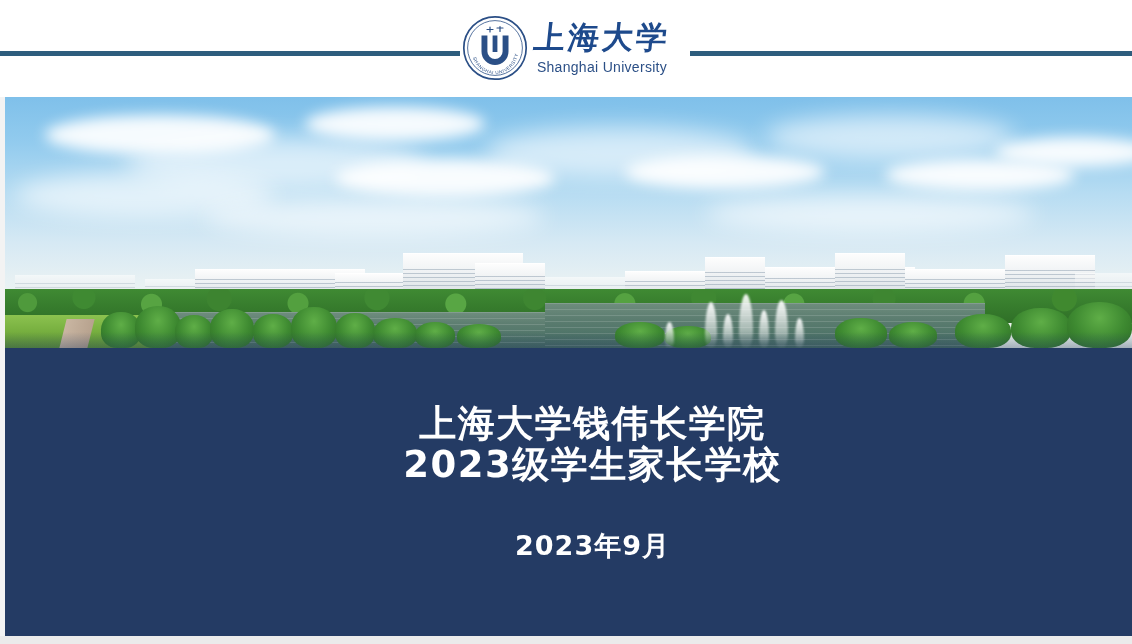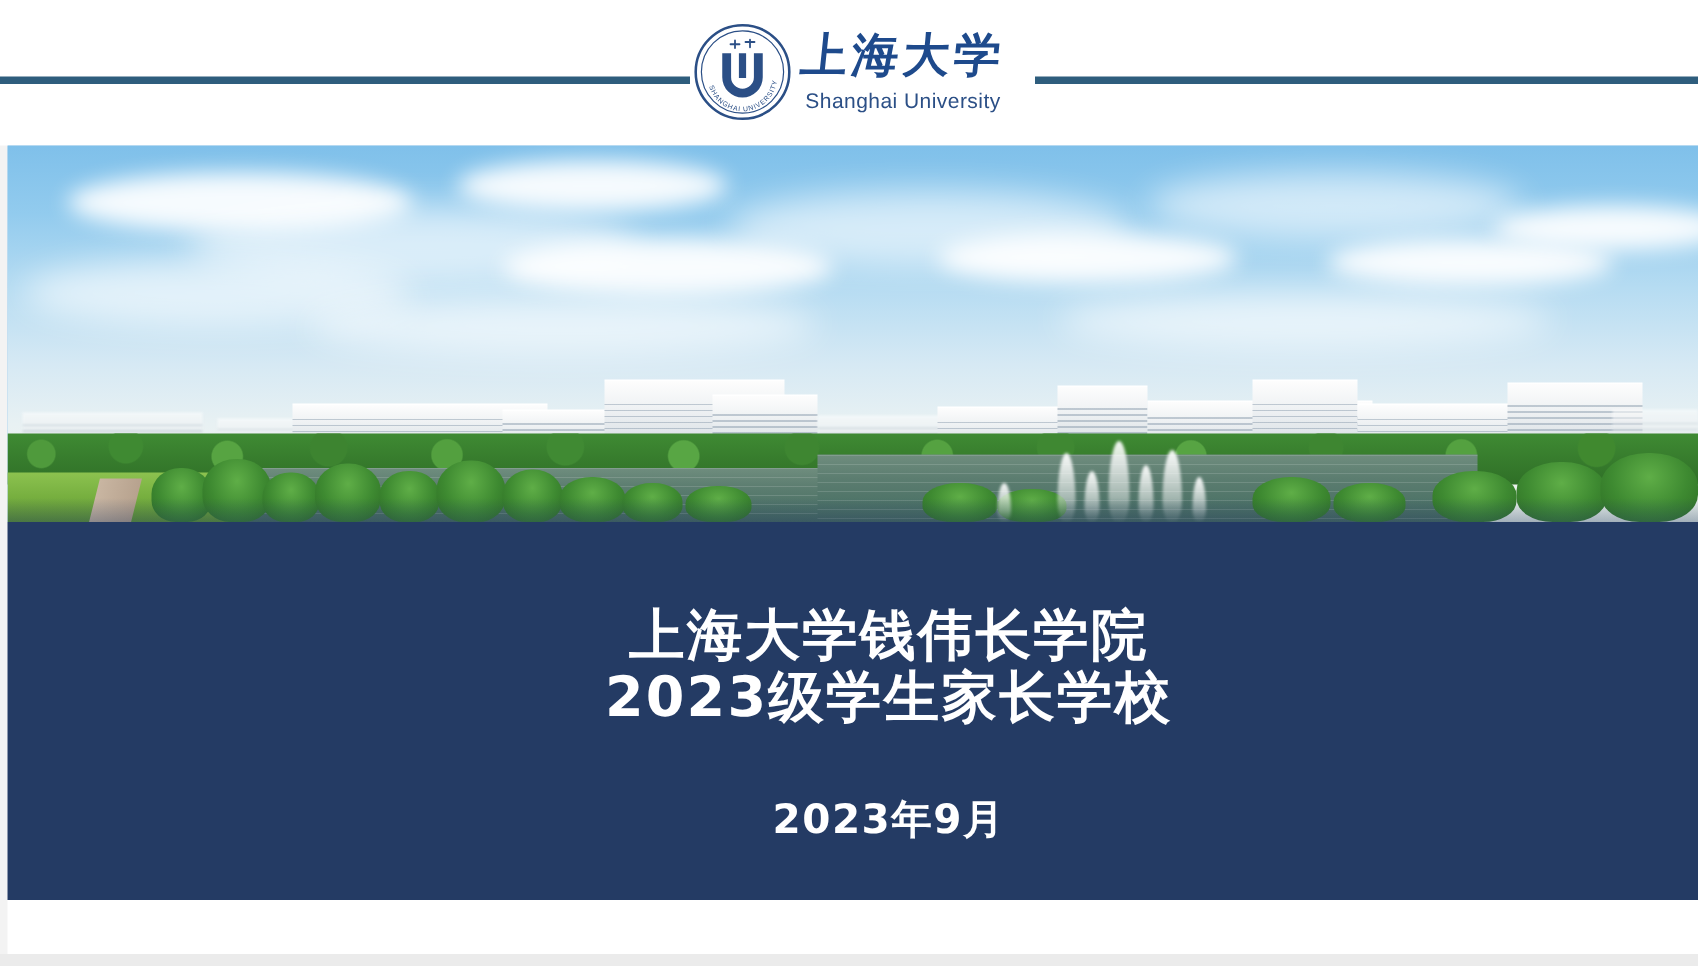--- a/index.html
+++ b/index.html
@@ -152,21 +152,21 @@
   }
 
   .banner-fade {
     position:absolute; left:0; bottom:0; width:1127px; height:16px;
     background:linear-gradient(180deg,rgba(36,59,100,0) 0%,rgba(36,59,100,0.35) 100%);
   }
 
   
   .panel {
     position:absolute; left:5px; top:348px;
-    width:1127px; height:252px;
+    width:1127px; height:288px;
     background:#243b64;
     display:flex; flex-direction:column;
     align-items:center; justify-content:flex-start;padding-left:48px;
   }
   .t1 {
     margin-top:56px;
     font-family:"DejaVu Sans","Liberation Sans",sans-serif;
     font-size:37px; font-weight:700; color:#ffffff;
     letter-spacing:1.5px; line-height:1.1;
     white-space:nowrap;

